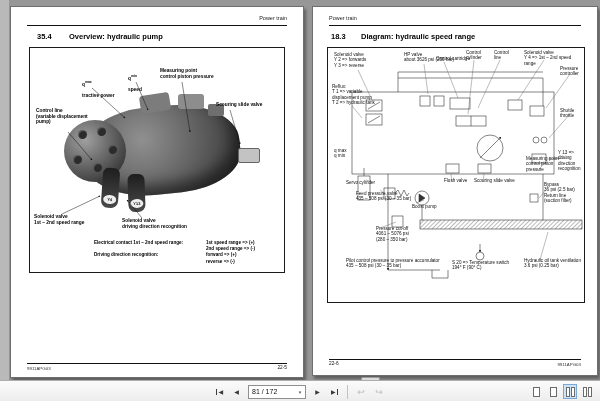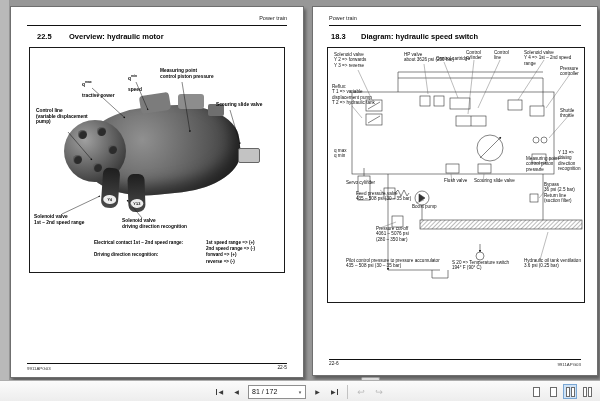--- a/index.html
+++ b/index.html
@@ -74,22 +74,22 @@
 </style>
 </head>
 <body>
 
 <div class="left-strip"></div>
 
 <div class="page" id="page-left">
   <div class="pg-header" style="right:16px;">Power train</div>
   <div class="hdr-rule"></div>
   <div class="sec-head">
-    <span class="sec-num">22.5</span>
-    <span class="sec-title">Overview: hydraulic motor</span>
+    <span class="sec-num">35.4</span>
+    <span class="sec-title">Overview: hydraulic pump</span>
   </div>
 
   <div class="fig-box" style="left:18px;top:40px;width:256px;height:226px;">
 
     <div class="photo">
       <div class="m-body"></div>
       <div class="m-drum">
         <div class="dot" style="left:14px;top:10px;"></div>
         <div class="dot" style="left:33px;top:7px;"></div>
         <div class="dot" style="left:44px;top:25px;"></div>
@@ -167,21 +167,21 @@
   <div class="ftr-rule" style="top:356px;"></div>
   <div class="footer-id" style="left:16px;top:359px;">9911APG03</div>
   <div class="footer-pg" style="right:16px;top:358px;">22-5</div>
 </div>
 
 <div class="page" id="page-right">
   <div class="pg-header" style="left:16px;">Power train</div>
   <div class="hdr-rule"></div>
   <div class="sec-head">
     <span class="sec-num" style="left:18px;">18.3</span>
-    <span class="sec-title" style="left:48px;">Diagram: hydraulic speed switch</span>
+    <span class="sec-title" style="left:48px;">Diagram: hydraulic speed range</span>
   </div>
 
   <div class="fig-box" style="left:14px;top:40px;width:258px;height:256px;">
 
     <svg class="overlay" width="256" height="254">
       <defs>
         <pattern id="hatch" width="3" height="3" patternTransform="rotate(45)" patternUnits="userSpaceOnUse">
           <line x1="0" y1="0" x2="0" y2="3" stroke="#555" stroke-width="0.8"></line>
         </pattern>
         <marker id="ah2" markerWidth="4" markerHeight="4" refX="3.2" refY="2" orient="auto">

